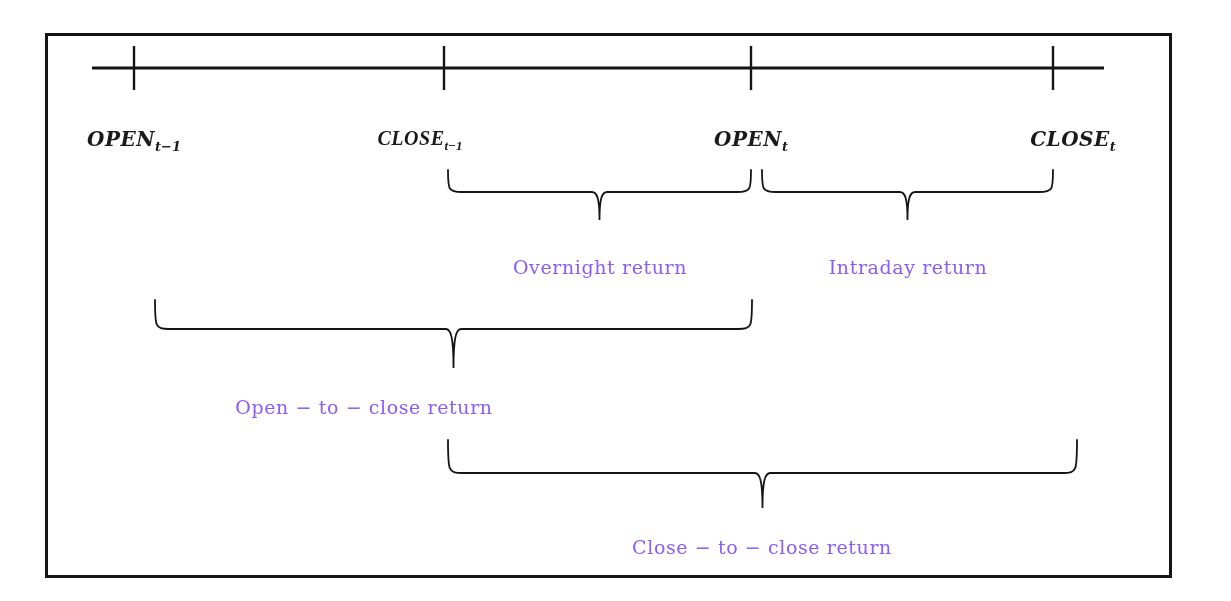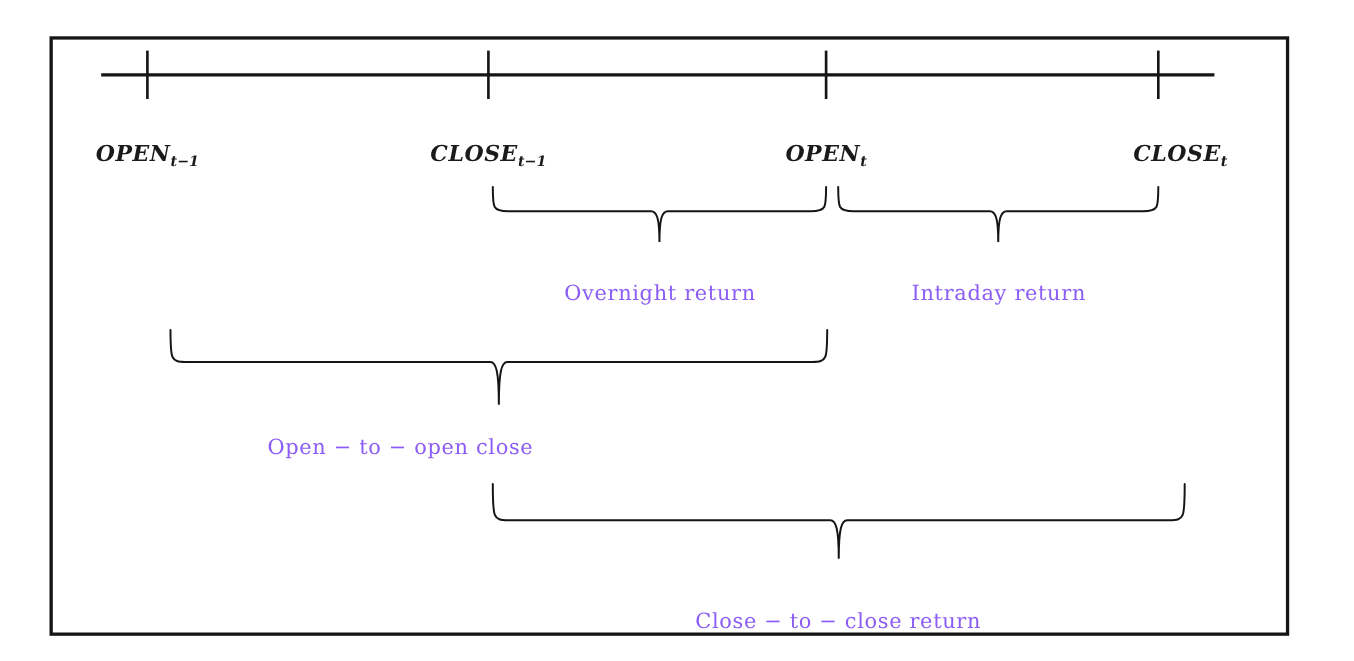--- a/index.html
+++ b/index.html
@@ -77,24 +77,24 @@
     <g id="braces-group">
         <path d="M 448 170 C 448 189.2 448 192 462 192 L 591.8 192 C 596.98 192 599.5 198.16 599.5 220 C 599.5 198.16 602.02 192 607.2 192 L 737 192 C 751 192 751 189.2 751 170" fill="none" stroke="#151515" stroke-width="1.8" stroke-linecap="round"></path>
         <path d="M 762 170 C 762 189.2 762 192 776 192 L 899.8 192 C 904.98 192 907.5 198.16 907.5 220 C 907.5 198.16 910.02 192 915.2 192 L 1039 192 C 1053 192 1053 189.2 1053 170" fill="none" stroke="#151515" stroke-width="1.8" stroke-linecap="round"></path>
         <path d="M 155 300 C 155 326.2 155 329 169 329 L 445.8 329 C 450.98 329 453.5 337.58 453.5 368 C 453.5 337.58 456.02 329 461.2 329 L 738 329 C 752 329 752 326.2 752 300" fill="none" stroke="#151515" stroke-width="1.8" stroke-linecap="round"></path>
         <path d="M 448 440 C 448 470.2 448 473 462 473 L 754.8 473 C 759.98 473 762.5 480.7 762.5 508 C 762.5 480.7 765.02 473 770.2 473 L 1063 473 C 1077 473 1077 470.2 1077 440" fill="none" stroke="#151515" stroke-width="1.8" stroke-linecap="round"></path>
       </g>
   </svg>
 
   <div id="tick-labels">
       <div class="axis-label" style="left: 134px; top: 127px;"><span>OPEN</span><sub>t−1</sub></div>
-      <div class="axis-label" style="left: 444px; top: 127px;"><span>CLOSE</span><sub>t−1</sub></div>
+      <div class="axis-label" style="left: 420px; top: 127px; font-family: Liberation Serif, serif;"><span>CLOSE</span><sub>t−1</sub></div>
       <div class="axis-label" style="left: 751px; top: 127px;"><span>OPEN</span><sub>t</sub></div>
       <div class="axis-label" style="left: 1053px; top: 127px; margin-left: 20px;"><span>CLOSE</span><sub>t</sub></div>
     </div>
   <div id="brace-labels">
       <div class="brace-label" style="left: 600px; top: 256px;">Overnight return</div>
       <div class="brace-label" style="left: 908px; top: 256px; text-align: center;">Intraday return</div>
-      <div class="brace-label" style="left: 364px; top: 396px;">Open − to − open close</div>
-      <div class="brace-label" style="left: 762px; top: 536px; margin-top: 18px;">Close − to − close return</div>
+      <div class="brace-label" style="left: 364px; top: 396px;">Open − to − close return</div>
+      <div class="brace-label" style="left: 762px; top: 536px;">Close − to − close return</div>
     </div>
 
 </div>
 
 </body></html>

